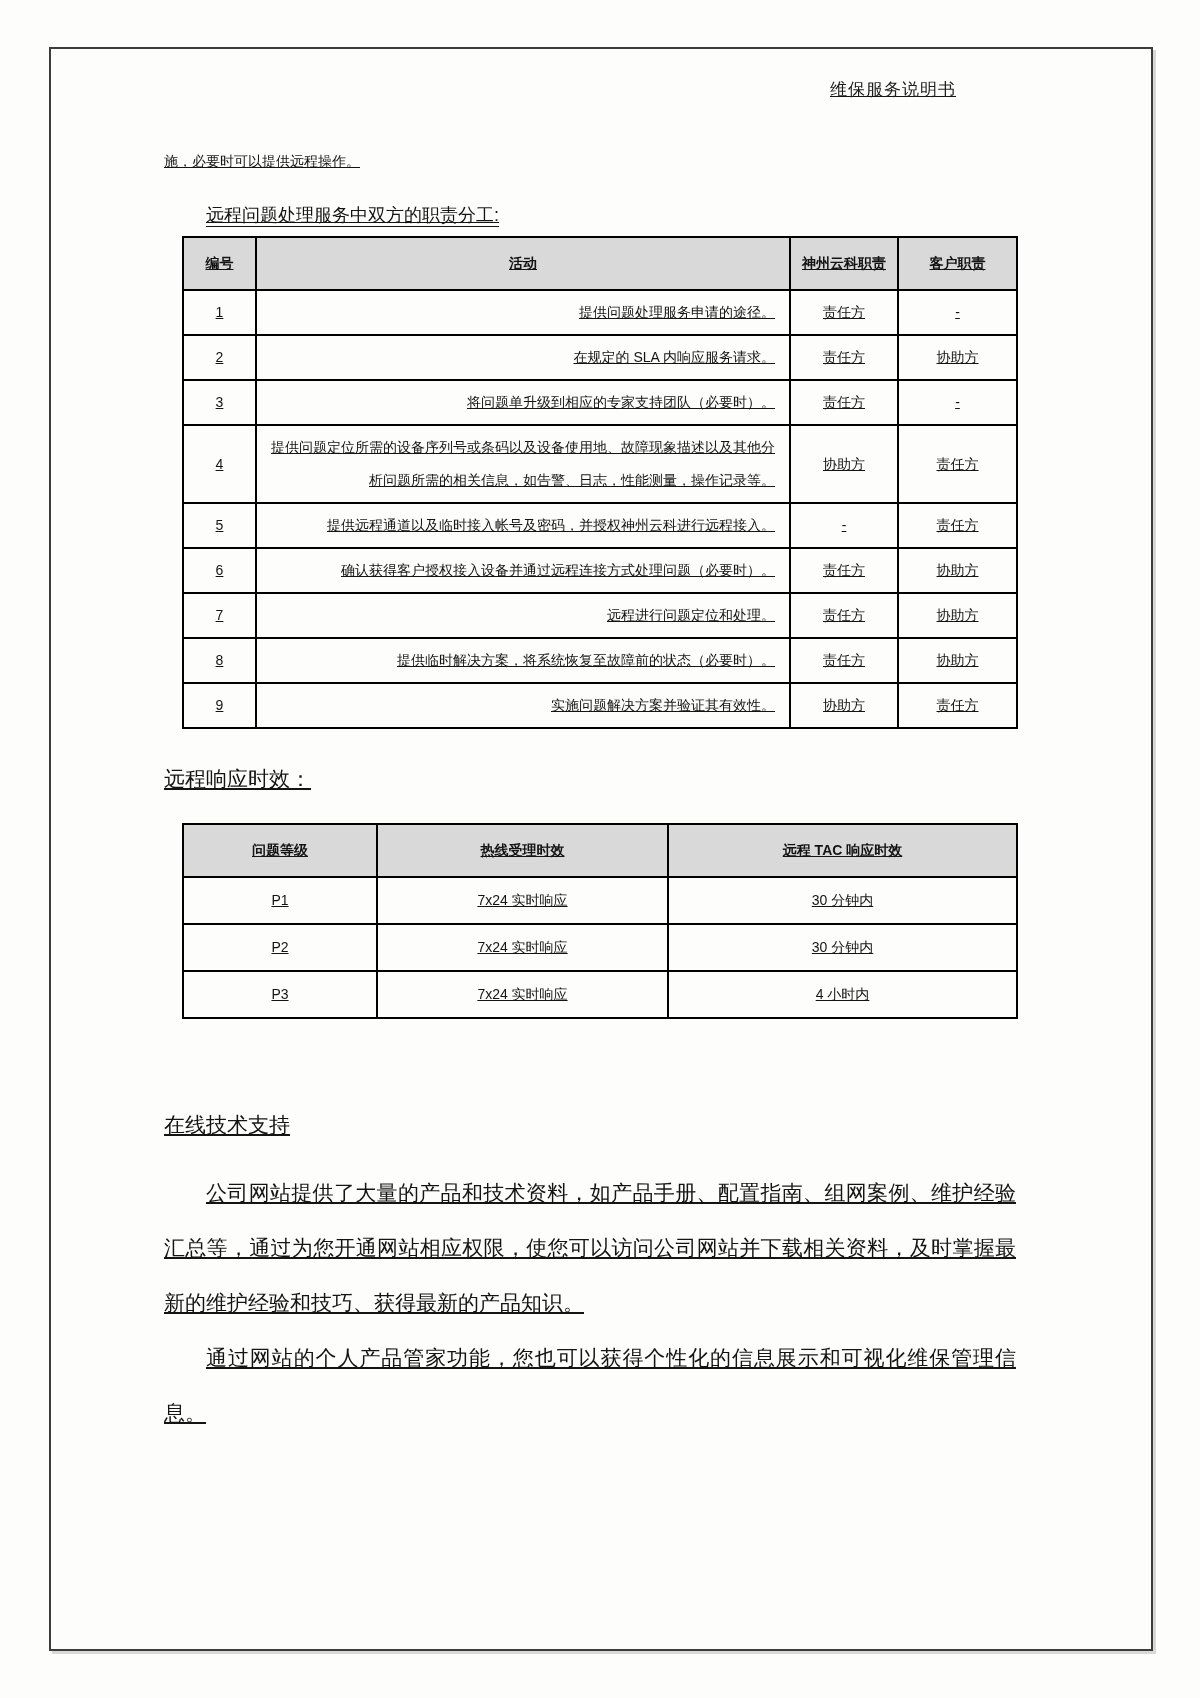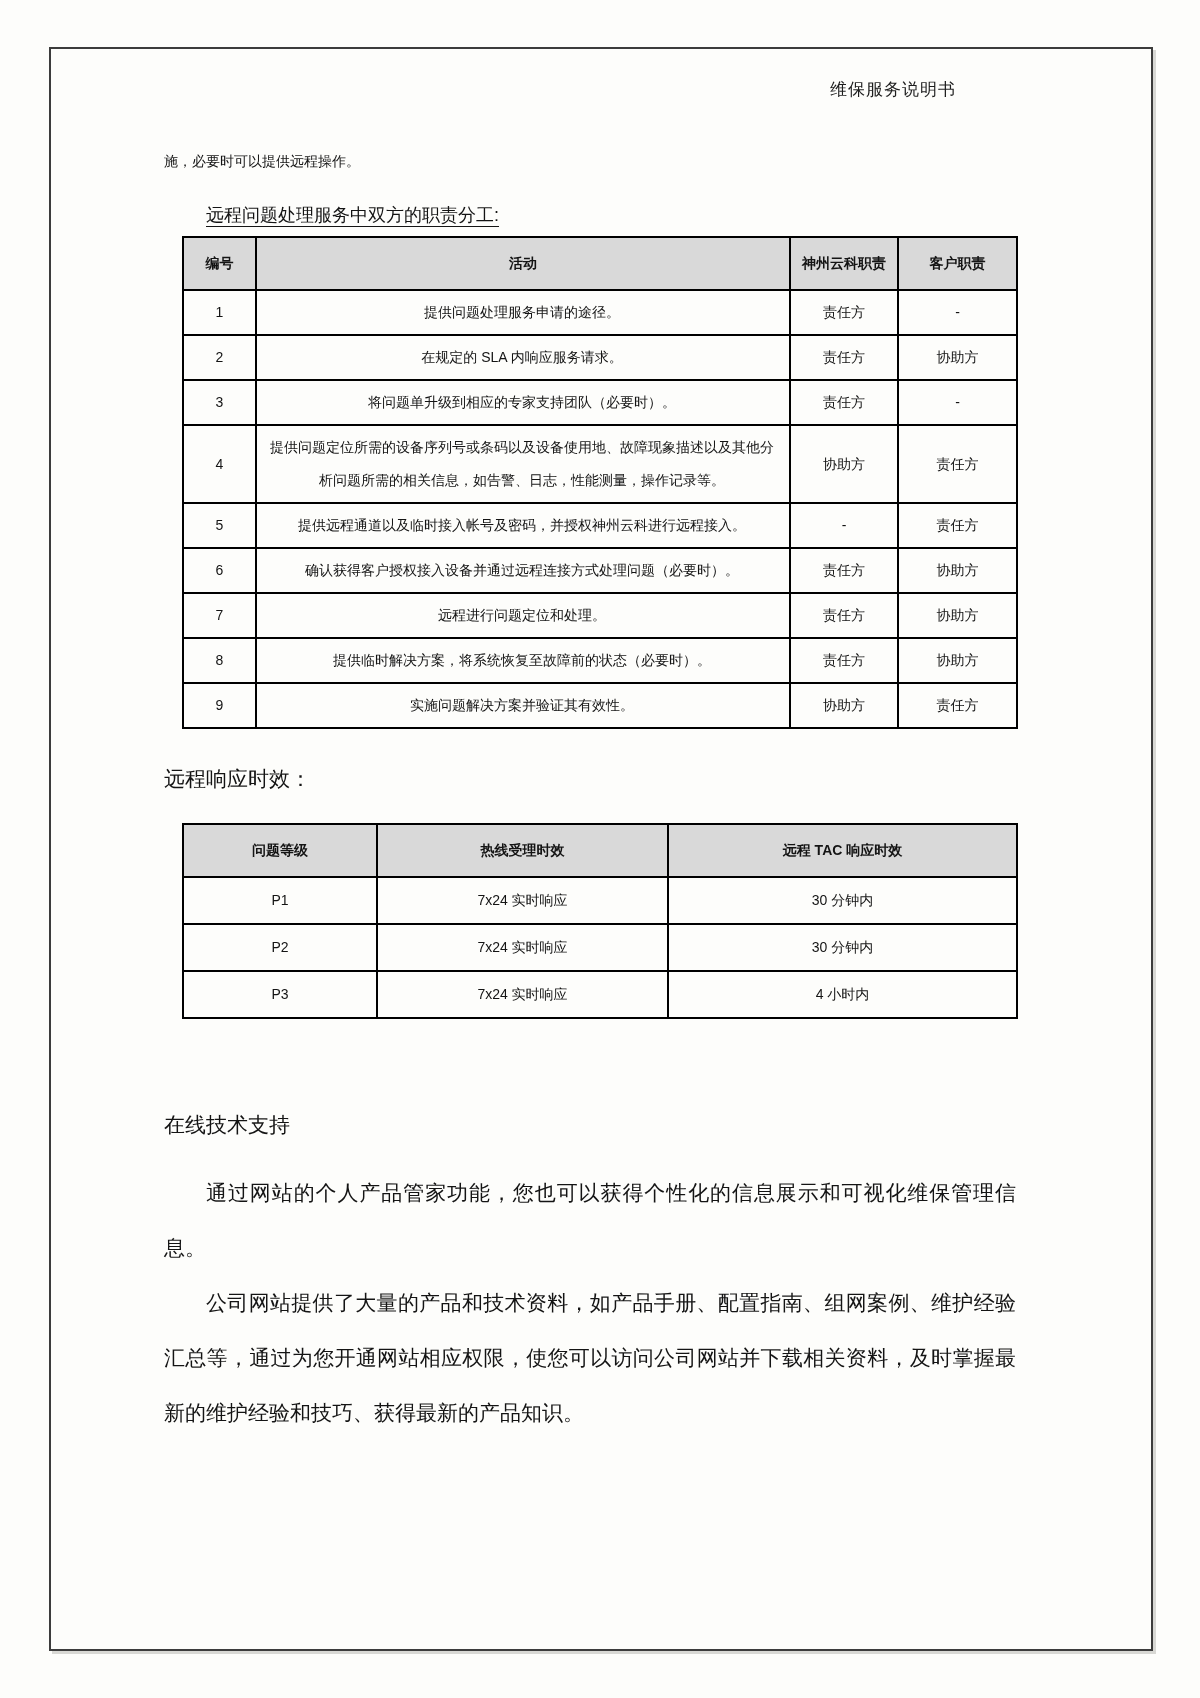--- a/index.html
+++ b/index.html
@@ -8,20 +8,21 @@
     background: #ffffff;
   }
   .page {
     position: relative;
     width: 1200px;
     height: 1698px;
     background: #fdfdfb;
     font-family: "Liberation Sans", sans-serif;
     color: #141414;
     overflow: hidden;
+    text-decoration: underline;
   }
   .page-border {
     position: absolute;
     left: 49px;
     top: 47px;
     width: 1100px;
     height: 1600px;
     border: 2px solid #3c3c3c;
     box-shadow: 3px 3px 0 #d8d8d4;
     pointer-events: none;
@@ -76,21 +77,21 @@
     padding: 6px 8px;
     line-height: 33px;
   }
   thead th {
     background: #d9d9d9;
     font-weight: bold;
     padding: 10px 6px;
     line-height: 31px;
   }
   .resp-table td:nth-child(2) {
-    text-align: center;
+    text-align: right;
     padding-left: 12px;
     padding-right: 14px;
   }
   .resp-table td {
     padding-top: 5px;
     padding-bottom: 5px;
   }
   .sla-table td {
     height: 32px;
   }
@@ -229,18 +230,18 @@
           <tr>
             <td>P3</td>
             <td>7x24 实时响应</td>
             <td>4 小时内</td>
           </tr>
         </tbody>
     </table>
 
     <div class="section-heading heading-online">在线技术支持</div>
 
+    <p class="para">公司网站提供了大量的产品和技术资料，如产品手册、配置指南、组网案例、维护经验汇总等，通过为您开通网站相应权限，使您可以访问公司网站并下载相关资料，及时掌握最新的维护经验和技巧、获得最新的产品知识。</p>
+
     <p class="para">通过网站的个人产品管家功能，您也可以获得个性化的信息展示和可视化维保管理信息。</p>
-
-    <p class="para">公司网站提供了大量的产品和技术资料，如产品手册、配置指南、组网案例、维护经验汇总等，通过为您开通网站相应权限，使您可以访问公司网站并下载相关资料，及时掌握最新的维护经验和技巧、获得最新的产品知识。</p>
 
   </div>
 </div>
 
 </body></html>

